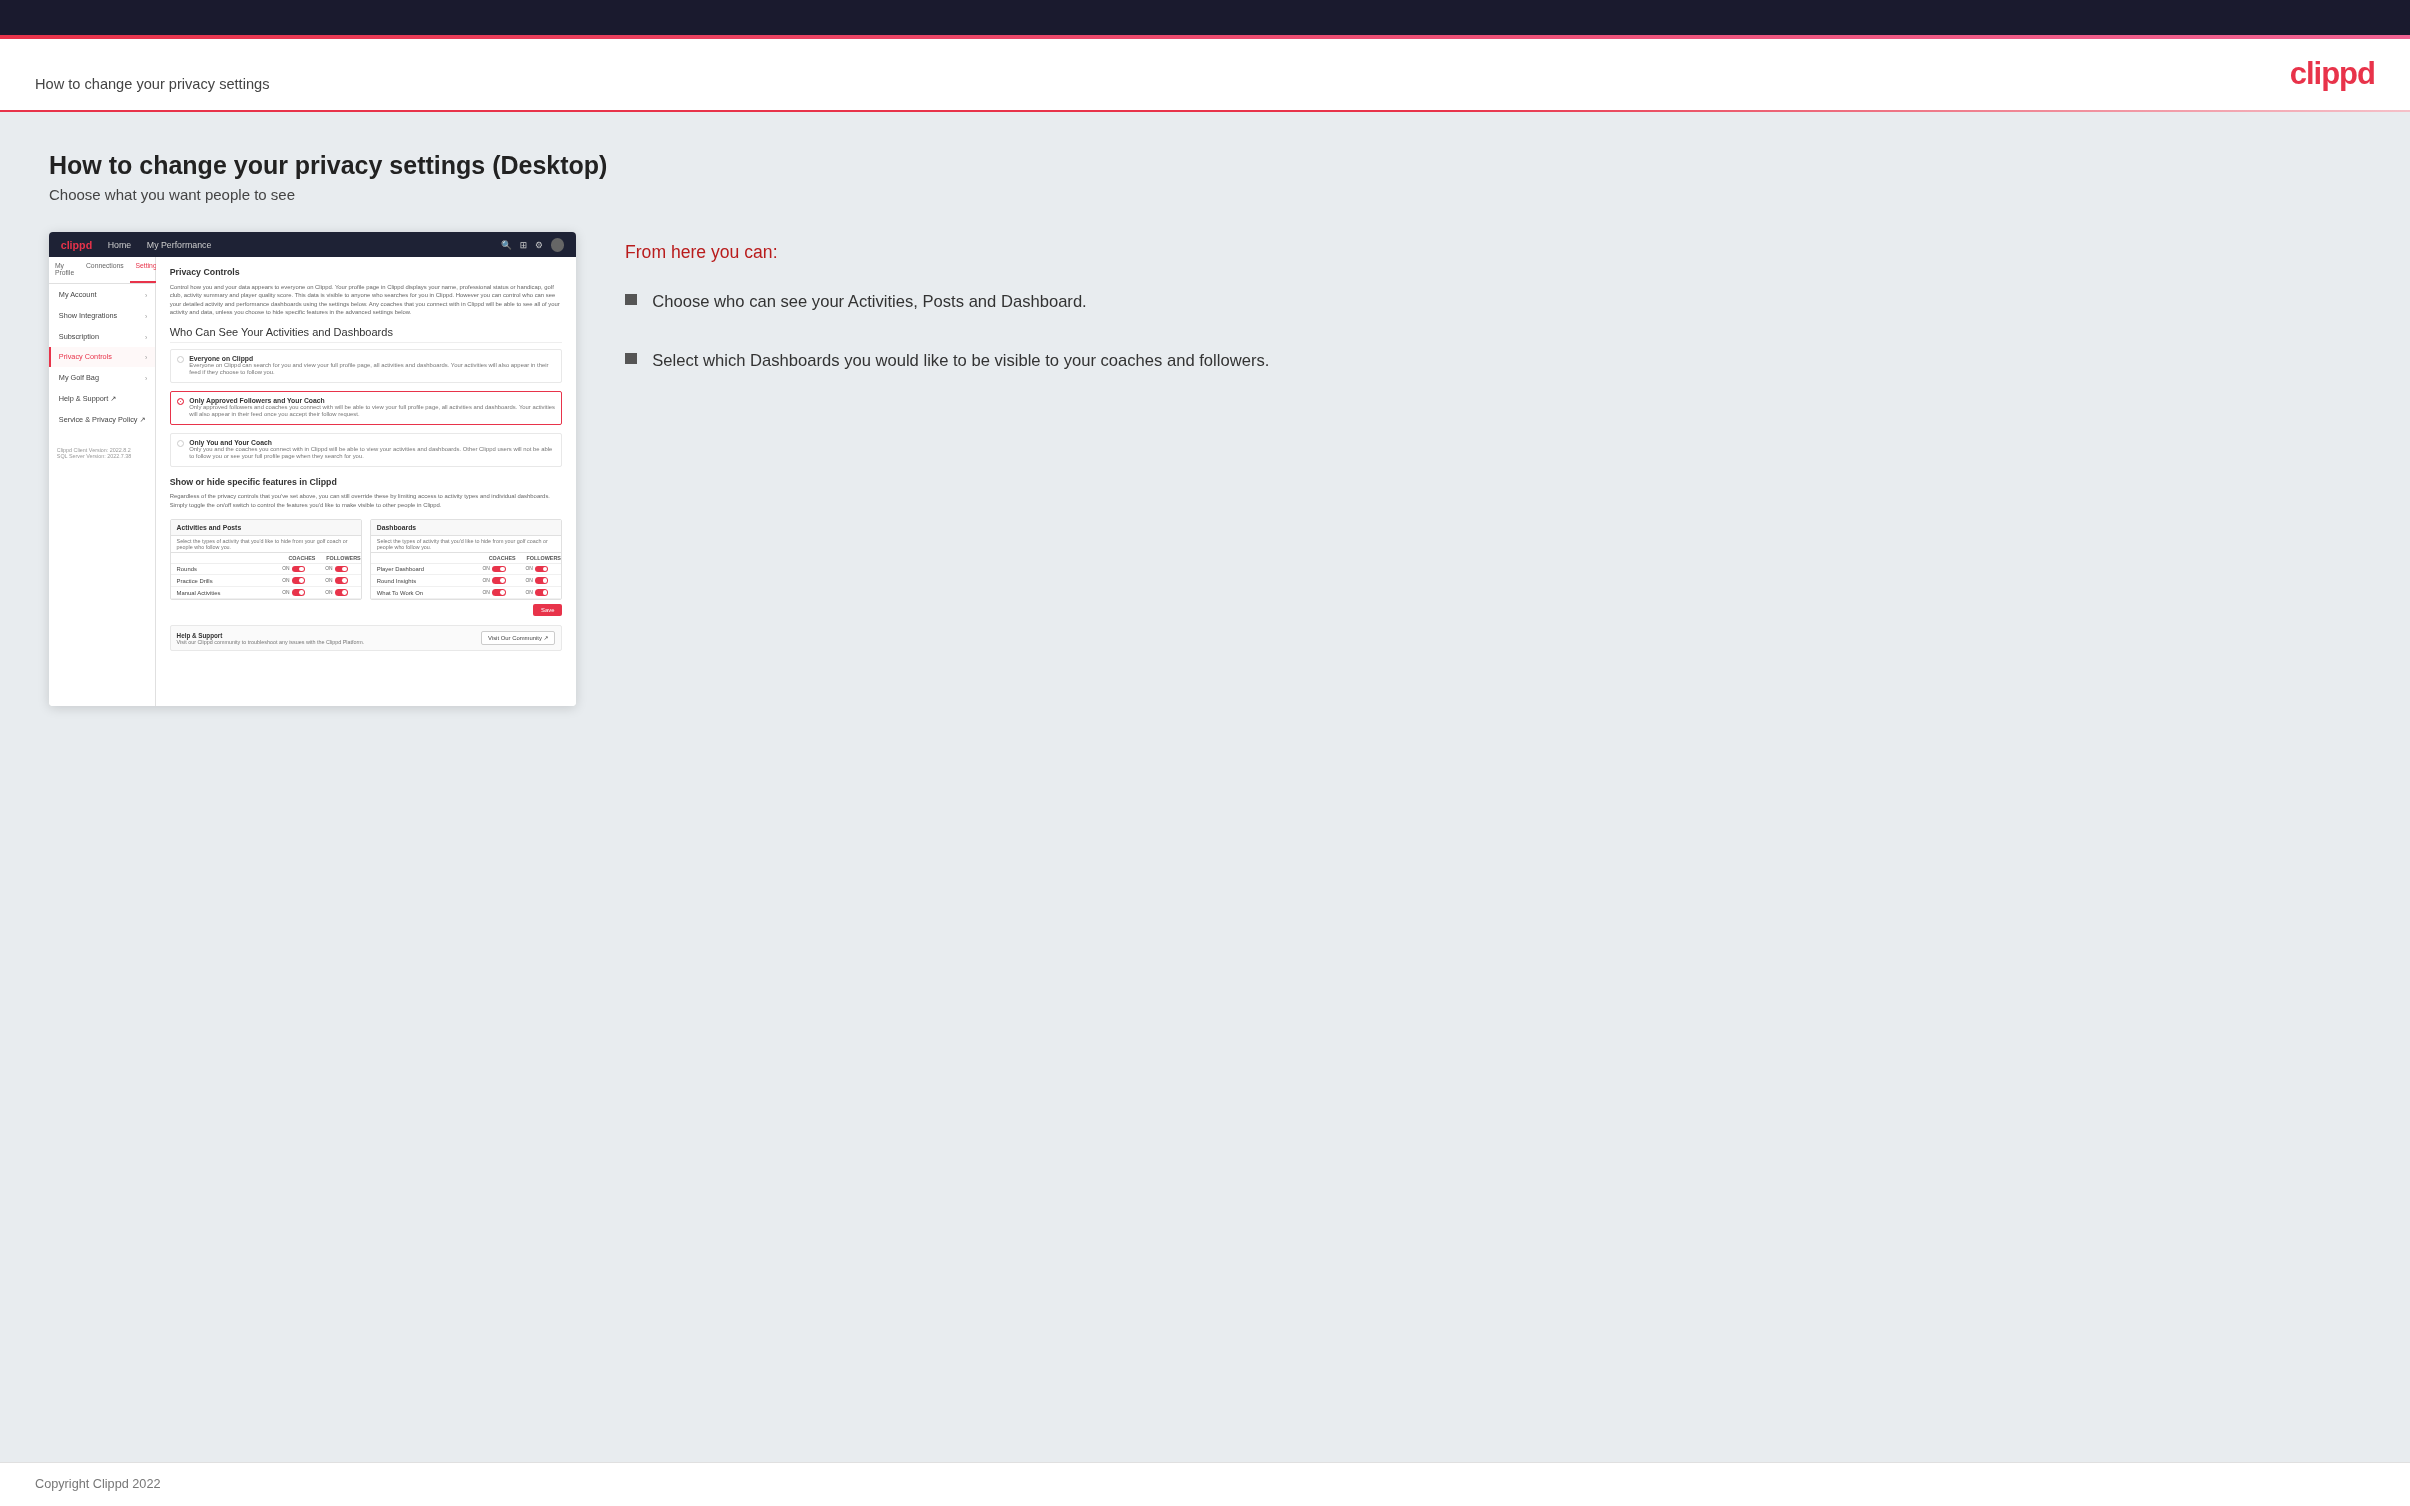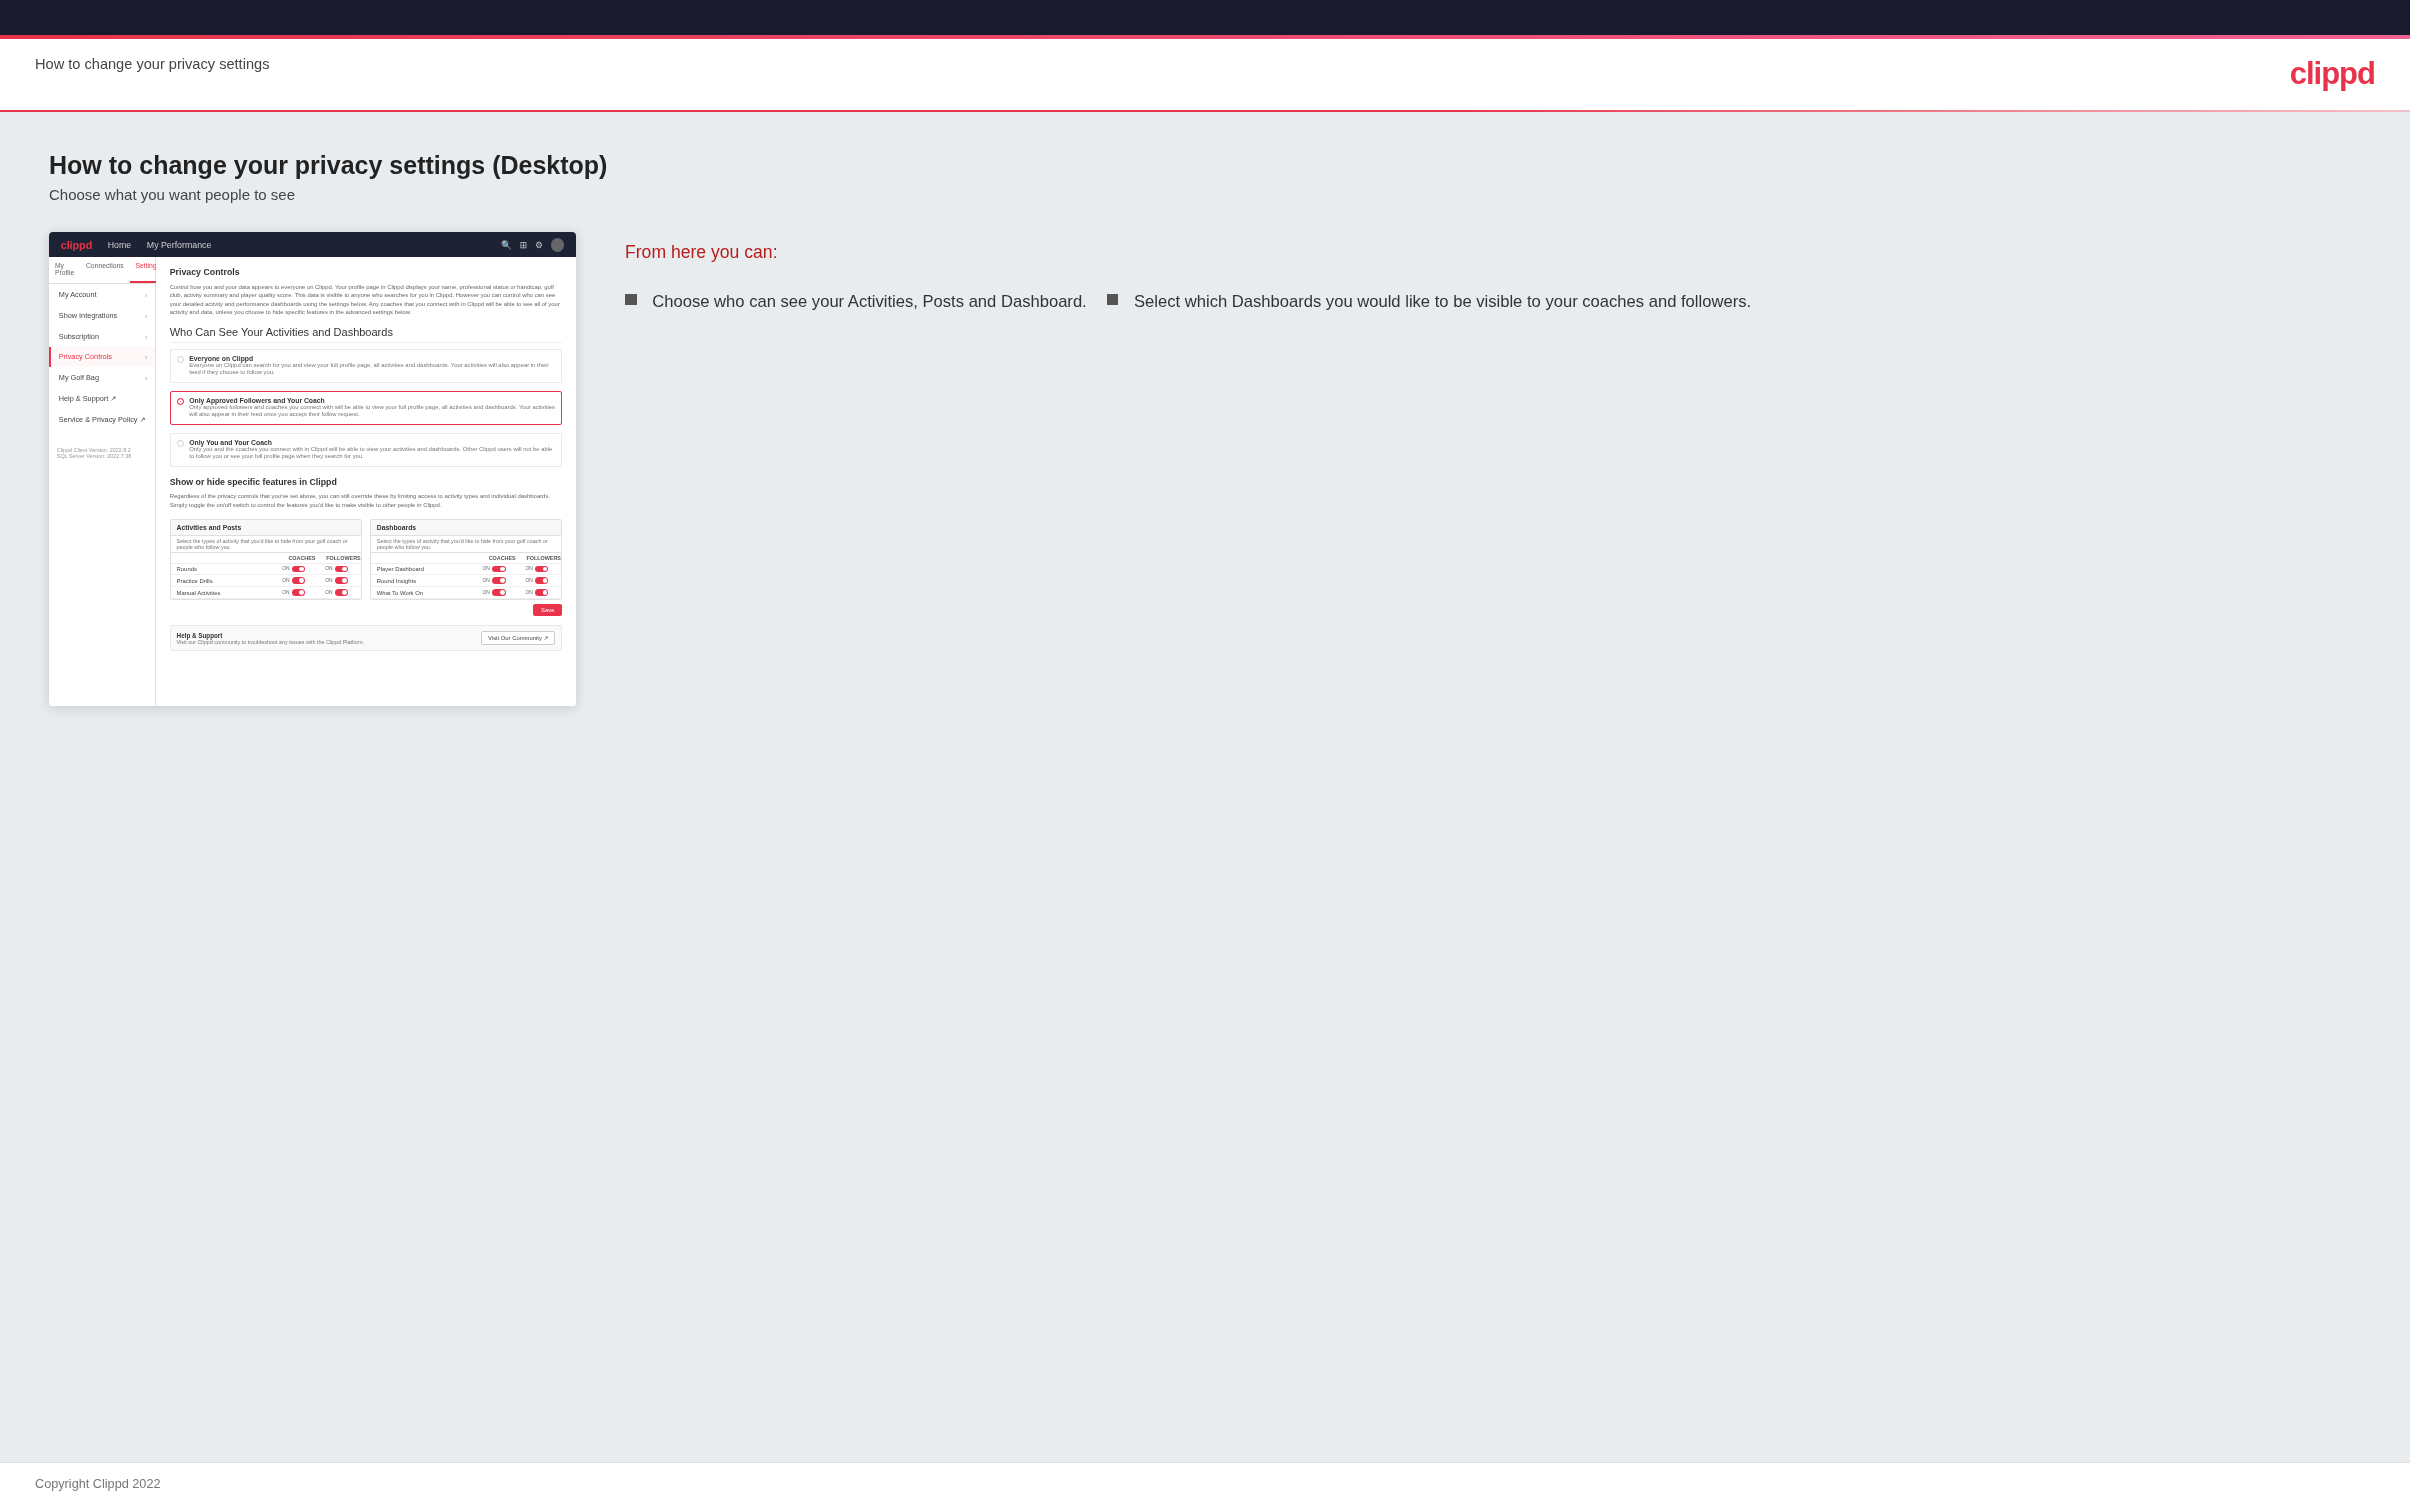--- a/index.html
+++ b/index.html
@@ -14,21 +14,21 @@
       padding: 0 19.5px;
     }
     .top-bar-line {
       height: 3.9px;
       background: linear-gradient(to right, #e8334a, #f06292);
     }
 
     
     .header {
       display: flex;
-      align-items: flex-start;
+      align-items: flex-end;
       justify-content: space-between;
       padding: 17.6px 35px;
       background: #fff;
     }
     .header-title {
       font-size: 14.6px;
       color: #444;
       font-weight: 400;
     }
     .logo {
@@ -382,23 +382,22 @@
     .right-panel-from {
       font-size: 17.6px;
       color: #b91c1c;
       font-weight: 400;
       margin-bottom: 27px;
     }
     .bullet-list {
       list-style: none;
       padding: 0;
       display: flex;
-      flex-direction: row;
-      gap: 20px;
-      align-items: center;
+      flex-direction: column;
+      gap: 35px;
     }
     .bullet-item {
       display: flex;
       align-items: flex-start;
       gap: 15.6px;
     }
     .bullet-square {
       width: 11.7px;
       height: 11.7px;
       background: #555;

